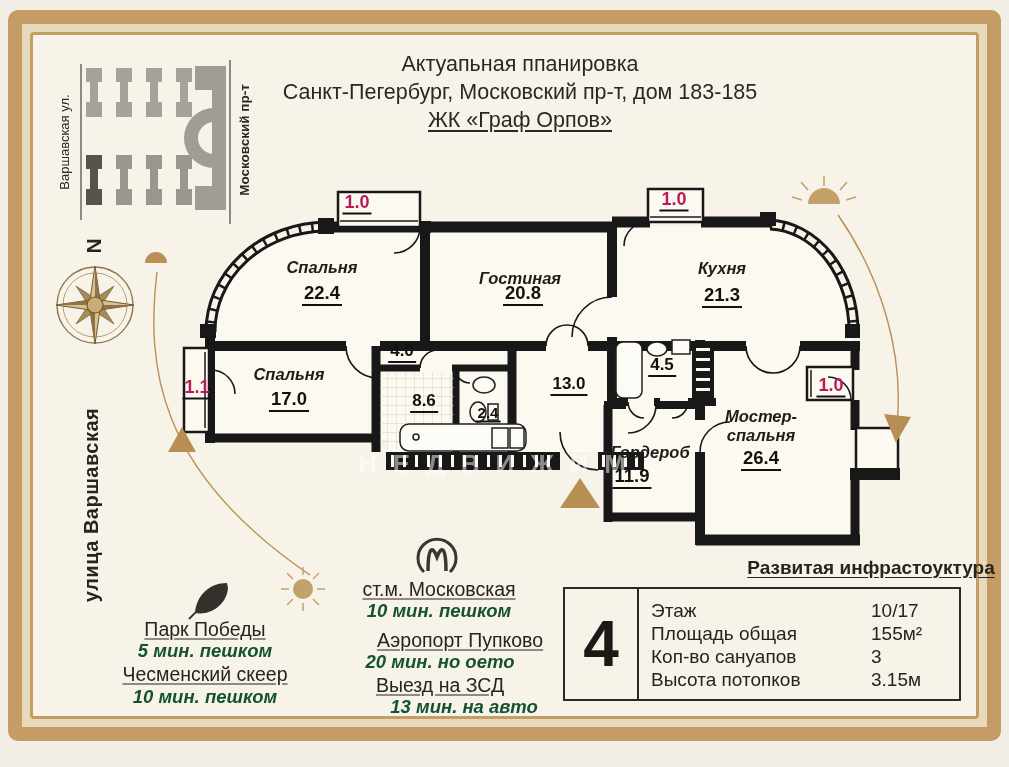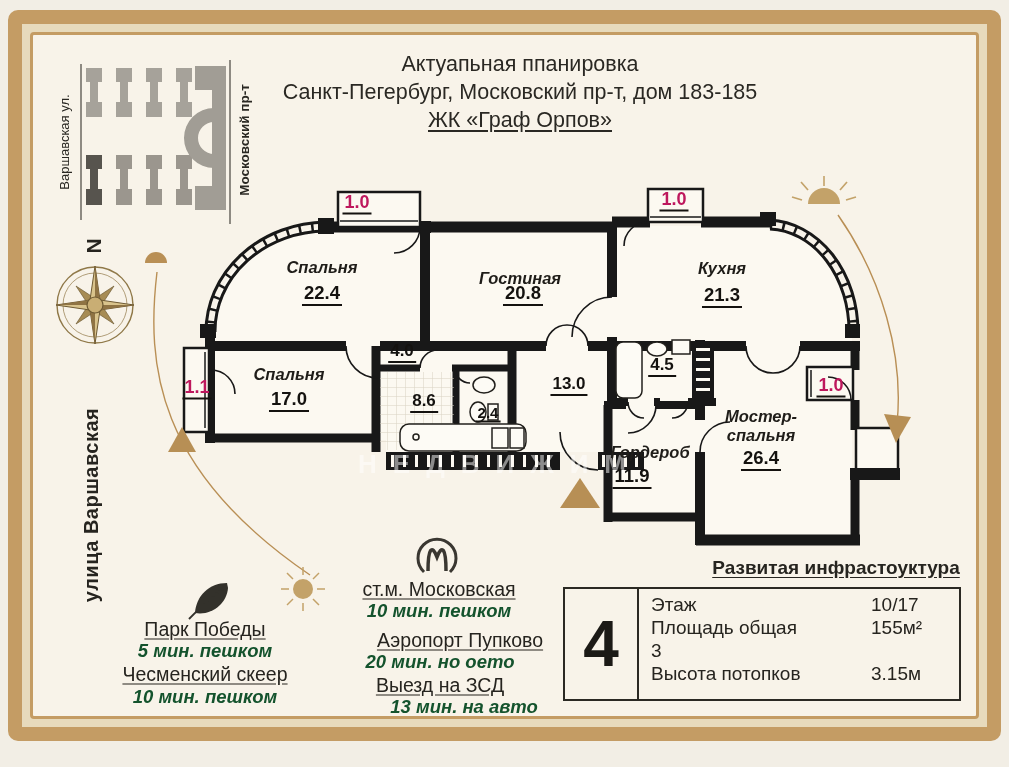--- a/index.html
+++ b/index.html
@@ -23,21 +23,21 @@
   .rarea{font-size:18.5px;font-weight:700;color:#14120f;}
   .rarea span,.bal span{border-bottom:2px solid #14120f;padding:0 2px;display:inline-block;}
   .bal{font-size:18px;font-weight:700;color:#be185d;}
   .poi-h{font-size:19.5px;color:#26241f;text-decoration:underline;text-underline-offset:3px;}
   .poi-t{font-size:18.5px;font-style:italic;color:#14532d;font-weight:bold;}
   .infra-h{font-size:19px;font-weight:700;text-decoration:underline;text-underline-offset:3px;}
   .table{position:absolute;left:563px;top:587px;width:394px;height:110px;
          border:2.5px solid #2b2923;display:flex;background:transparent;}
   .table .cell-num{width:72px;border-right:2.5px solid #2b2923;display:flex;align-items:center;justify-content:center;
                    font-size:64px;font-weight:600;color:#1c1a16;}
-  .table .rows{flex:1;display:flex;flex-direction:column;justify-content:space-between;padding:4px 10px 16px 12px;}
+  .table .rows{flex:1;display:flex;flex-direction:column;justify-content:flex-end;padding:4px 10px 8px 12px;}
   .table .row{display:flex;font-size:19px;color:#26241f;line-height:23px;}
   .table .row .lab{flex:1;}
   .table .row .val{width:78px;text-align:left;}
   .watermark{position:absolute;left:500px;top:464px;transform:translate(-50%,-50%);
              font-size:26px;font-weight:700;letter-spacing:16px;color:rgba(255,255,255,0.5);}
   svg{display:block;}
 </style>
 </head>
 <body>
 
@@ -323,33 +323,34 @@
   <div class="abs poi-h" style="left:205px;top:674px;">Чесменский скеер</div>
   <div class="abs poi-t" style="left:205px;top:697px;">10 мин. пешком</div>
 
   <div class="abs poi-h" style="left:439px;top:589px;">ст.м. Московская</div>
   <div class="abs poi-t" style="left:439px;top:611px;">10 мин. пешком</div>
   <div class="abs poi-h" style="left:440px;top:640px;margin-left:20px;">Аэропорт Пупково</div>
   <div class="abs poi-t" style="left:440px;top:662px;">20 мин. но оето</div>
   <div class="abs poi-h" style="left:440px;top:685px;">Выезд на ЗСД</div>
   <div class="abs poi-t" style="left:464px;top:707px;">13 мин. на авто</div>
 
-  <div class="abs infra-h" style="left:836px;top:568px;text-decoration:underline;">Развитая инфрастоуктура</div>
+  <div class="abs infra-h" style="left:871px;top:568px;text-decoration:underline;">Развитая инфрастоуктура</div>
   <div class="table">
     <div class="cell-num">4</div>
     <div class="rows">
       <div class="row">
         <div class="lab">Этаж</div>
         <div class="val">10/17</div>
       </div>
       <div class="row">
         <div class="lab">Площадь общая</div>
         <div class="val">155м²</div>
       </div>
       <div class="row">
+        <div class="lab">Коп-во сануапов</div>
         <div class="val">3</div>
       </div>
       <div class="row">
         <div class="lab">Высота потопков</div>
         <div class="val">3.15м</div>
       </div>
     </div>
   </div>
 
 </div>

